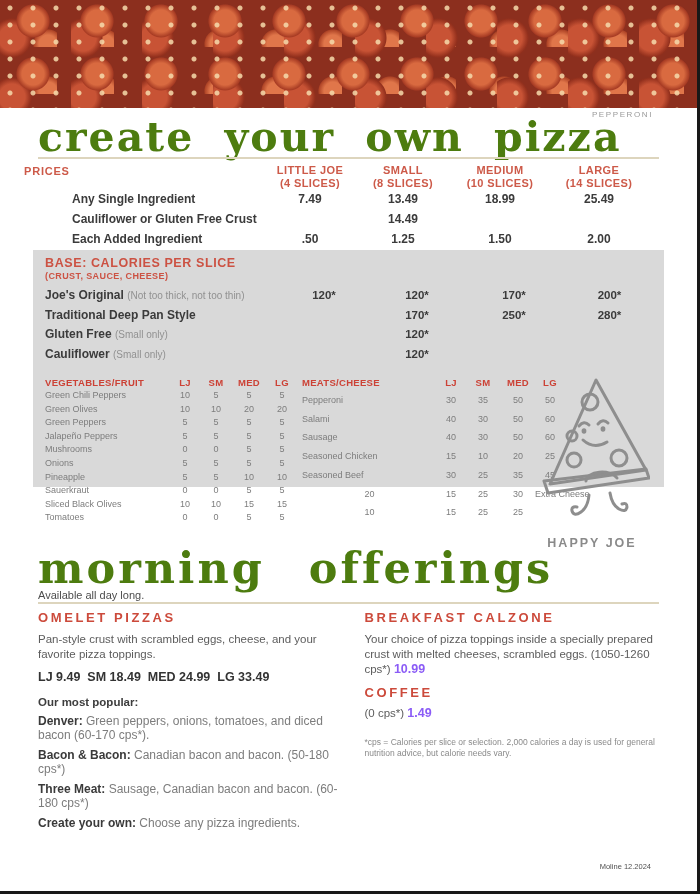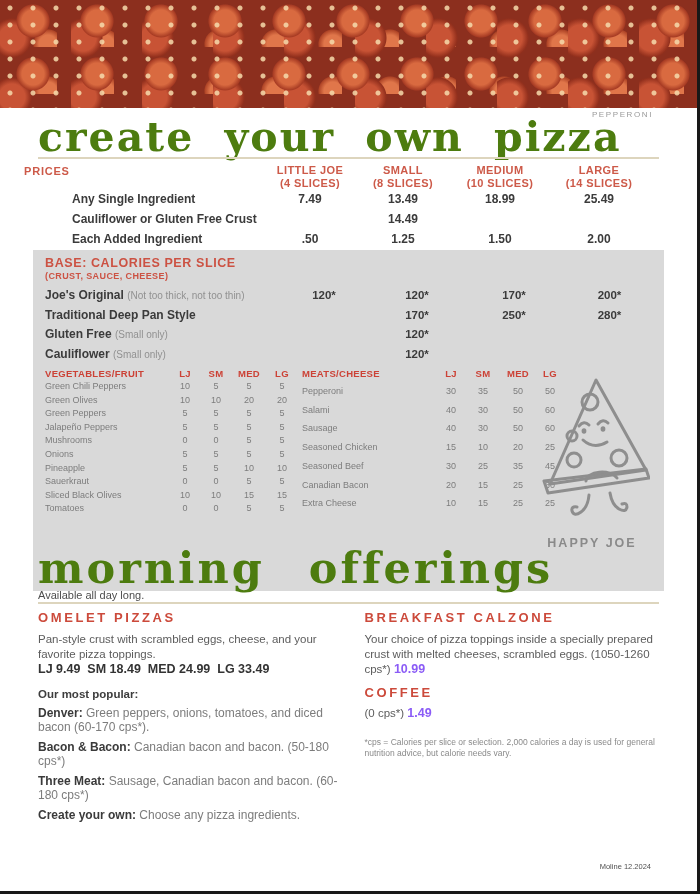--- a/index.html
+++ b/index.html
@@ -26,50 +26,50 @@
   .rule2{top:602px;}
   
   .prices{position:absolute;left:24px;right:38px;top:164px;}
   .grid5{display:grid;grid-template-columns:240px 92px 94px 100px 98px;align-items:start;}
   .phead .hcell{text-align:center;color:#cd5a49;font-weight:bold;font-size:11px;line-height:12.5px;letter-spacing:.4px;}
   .phead .hfirst{text-align:left;padding-top:1px;letter-spacing:.8px;}
   .prow{align-items:center;}
   .prow .lcell{font-weight:bold;color:#3b3b3b;font-size:12px;line-height:20px;margin-left:48px;}
   .prow .vcell{text-align:center;font-weight:bold;color:#3b3b3b;font-size:12px;line-height:20px;}
   
-  .graybox{position:absolute;left:33px;right:33px;top:250px;height:341px;background:#d9d9d9;
+  .graybox{position:absolute;left:33px;right:33px;top:250px;height:237px;background:#d9d9d9;
            padding:7px 12px 0 12px;box-sizing:border-box;}
   .grid5b{display:grid;grid-template-columns:233px 92px 94px 100px 91px;align-items:center;}
   .sec-head{color:#cc5243;font-weight:bold;font-size:12.5px;line-height:13px;letter-spacing:.6px;}
   .sec-sub{color:#cc5243;font-weight:bold;font-size:9px;line-height:10px;margin-top:1px;letter-spacing:.4px;}
   .base-rows{margin-top:5px;}
   .brow .lcell{font-size:12px;line-height:19.5px;color:#3b3b3b;white-space:nowrap;}
   .brow .lcell b{font-weight:bold;}
   .brow .lcell .note{font-weight:normal;color:#919191;font-size:10px;}
   .brow .vcell{text-align:center;font-weight:bold;color:#3b3b3b;font-size:11.5px;line-height:19.5px;}
   .toppings-head{margin-top:9px;}
-  .tops{display:flex;margin-top:3px;}
+  .tops{display:flex;margin-top:12px;}
   .minitable{display:grid;}
   .veg{grid-template-columns:125px 30px 32px 34px 32px;width:253px;}
   .meat{grid-template-columns:135px 28px 36px 34px 30px;width:263px;margin-left:4px;}
   .minitable .mhead{color:#cc4236;font-weight:bold;font-size:9.5px;line-height:13px;letter-spacing:.3px;}
   .minitable .mheadc{text-align:center;}
   .minitable .mname{color:#7d7d7d;font-size:9px;line-height:13.6px;white-space:nowrap;}
   .minitable .mval{color:#7d7d7d;font-size:9px;line-height:13.6px;text-align:center;}
   
   .mascot{position:absolute;right:14px;top:122px;width:116px;text-align:center;}
   .mascot-label{margin-top:2px;color:#8a8a8a;font-size:12.5px;letter-spacing:2px;font-weight:bold;}
   
   .available{position:absolute;left:38px;top:589px;font-size:11px;color:#4d4d4d;text-align:right;}
   .columns{position:absolute;left:38px;right:34px;top:611px;display:flex;}
   .col-left{width:312px;}
   .col-right{width:300px;margin-left:16px;}
   .mo-head{color:#cc4a3b;font-weight:bold;font-size:13px;letter-spacing:2.6px;line-height:14px;}
   .mo-desc{margin-top:7px;font-size:11.5px;line-height:15px;color:#5c5c5c;}
-  .mo-prices{font-size:12.5px;font-weight:bold;color:#333;white-space:pre-wrap;}
+  .mo-prices{margin-top:8px;font-size:12.5px;font-weight:bold;color:#333;white-space:pre-wrap;}
   .mo-popular{margin-top:12px;font-size:11.5px;font-weight:bold;color:#3d3d3d;}
   .pop-item{margin-top:7px;font-size:12px;line-height:13.5px;color:#7c7c7c;}
   .pop-item b{color:#3a3a3a;}
   .calzone-desc{margin-top:7px;font-size:11.5px;line-height:15px;color:#5c5c5c;}
   .inline-price{font-weight:bold;color:#8b5cf6;font-size:12.5px;}
   .coffee-head{margin-top:9px;}
   .coffee-line{margin-top:6px;font-size:11.5px;color:#5c5c5c;}
   .footnote{margin-top:17px;font-size:8.5px;line-height:10.5px;color:#8a8a8a;}
   .footer{position:absolute;right:46px;bottom:20px;font-size:7.5px;color:#4f4f4f;}
 </style>
@@ -245,21 +245,20 @@
           <div class="mname">Seasoned Chicken</div>
           <div class="mval">15</div>
           <div class="mval">10</div>
           <div class="mval">20</div>
           <div class="mval">25</div>
           <div class="mname">Seasoned Beef</div>
           <div class="mval">30</div>
           <div class="mval">25</div>
           <div class="mval">35</div>
           <div class="mval">45</div>
-          <div class="mname">Canadian Bacon</div>
           <div class="mval">20</div>
           <div class="mval">15</div>
           <div class="mval">25</div>
           <div class="mval">30</div>
           <div class="mname">Extra Cheese</div>
           <div class="mval">10</div>
           <div class="mval">15</div>
           <div class="mval">25</div>
           <div class="mval">25</div>
         </div>

